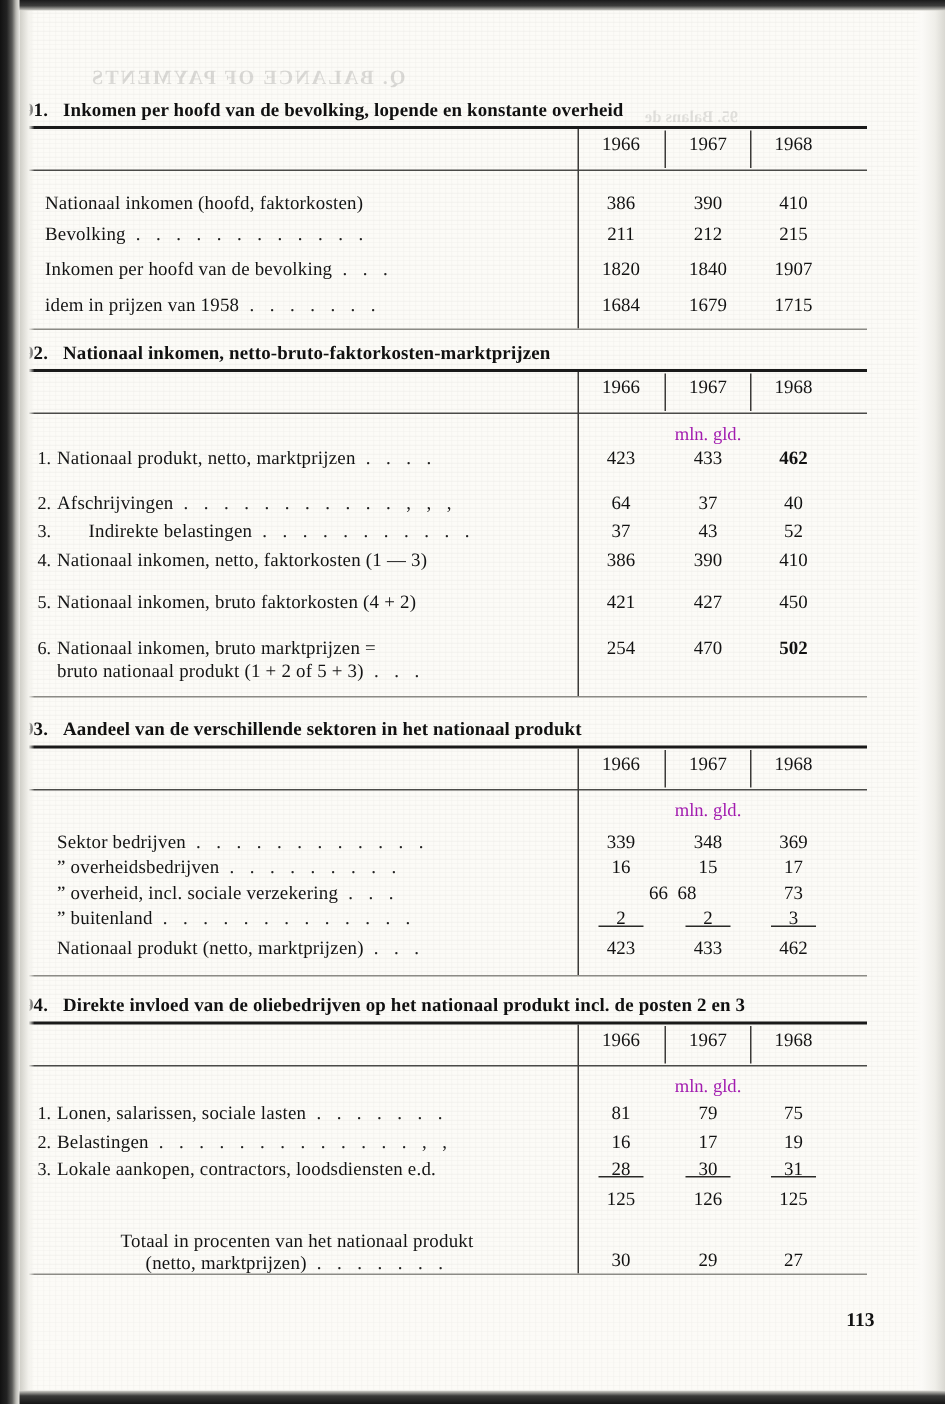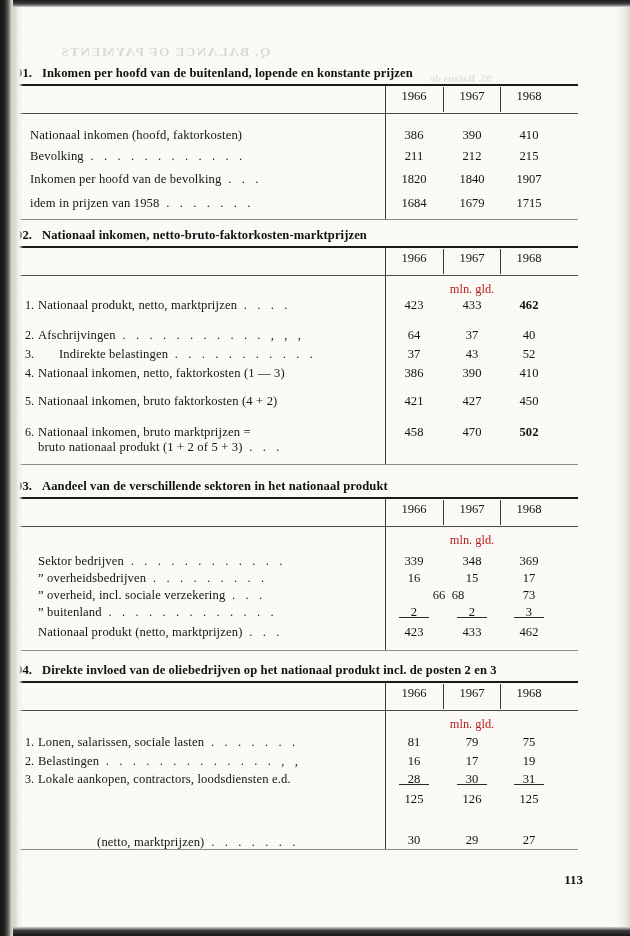--- a/index.html
+++ b/index.html
@@ -91,21 +91,21 @@
   .rule.thin{height:1px;background:#4a4a48;}
   .rule.hair{height:1px;background:#8c8b86;}
 
   .vline{position:absolute;width:1.3px;background:#3c3b39;}
 
   .yr{
     position:absolute;font-size:12.6px;color:#141414;text-align:center;
     font-family:"Liberation Serif",serif;
   }
   .unit{
-    position:absolute;font-size:12.4px;color:#b91c1c;text-align:center;
+    position:absolute;font-size:12.4px;color:#a21caf;text-align:center;
     white-space:nowrap;
   }
   .lbl{
     position:absolute;font-size:12.6px;color:#141414;white-space:nowrap;
     letter-spacing:.15px;
   }
   .rnum{
     position:absolute;font-size:12.1px;color:#151515;
     text-align:right;white-space:nowrap;
   }
@@ -136,21 +136,21 @@
   <div class="edge-right"></div>
 
   <div class="content">
 
     <div class="ghost">Q.  BALANCE OF PAYMENTS</div>
     <div class="ghost2">95. Balans de</div>
 
 
     <div id="tables-root">
         <div class="tbl-block">
-          <div class="tbl-title" style="top: 66px;"><div class="num" style="display: inline-block; min-width: 26px;">91.</div><div style="display: inline;">Inkomen per hoofd van de buitenland, lopende en konstante prijzen</div></div>
+          <div class="tbl-title" style="top: 66px;"><div class="num" style="display: inline-block; min-width: 26px;">91.</div><div style="display: inline;">Inkomen per hoofd van de bevolking, lopende en konstante overheid</div></div>
           <div class="rule thick" style="left: 16px; top: 84px; width: 562px;"></div>
           <div class="yr" style="left: 385px; top: 89px; width: 58px;">1966</div>
           <div class="yr" style="left: 443px; top: 89px; width: 58px;">1967</div>
           <div class="yr" style="left: 500px; top: 89px; width: 58px;">1968</div>
           <div class="rule thin" style="left: 16px; top: 113px; width: 562px;"></div>
           <div class="vline" style="left: 385px; top: 86px; height: 133px;"></div>
           <div class="vline" style="left: 443px; top: 87px; height: 25px;"></div>
           <div class="vline" style="left: 500px; top: 87px; height: 25px;"></div>
           <div class="lbl" style="left: 30px; top: 128px;"><span>Nationaal inkomen (hoofd, faktorkosten)</span></div>
           <div class="val" style="left: 385px; top: 128px; width: 58px;">386</div>
@@ -201,21 +201,21 @@
           <div class="val" style="left: 385px; top: 366px; width: 58px;">386</div>
           <div class="val" style="left: 443px; top: 366px; width: 58px;">390</div>
           <div class="val" style="left: 500px; top: 366px; width: 58px;">410</div>
           <div class="rnum" style="left: 16px; top: 394px; width: 18px;">5.</div>
           <div class="lbl" style="left: 38px; top: 394px;"><span>Nationaal inkomen, bruto faktorkosten  (4 + 2)</span></div>
           <div class="val" style="left: 385px; top: 394px; width: 58px;">421</div>
           <div class="val" style="left: 443px; top: 394px; width: 58px;">427</div>
           <div class="val" style="left: 500px; top: 394px; width: 58px;">450</div>
           <div class="rnum" style="left: 16px; top: 425px; width: 18px;">6.</div>
           <div class="lbl" style="left: 38px; top: 425px;"><span>Nationaal inkomen, bruto marktprijzen =</span><br><span>bruto nationaal produkt (1 + 2 of 5 + 3)</span><span class="dots"> . . .</span></div>
-          <div class="val" style="left: 385px; top: 425px; width: 58px;">458</div>
+          <div class="val" style="left: 385px; top: 425px; width: 58px;">254</div>
           <div class="val" style="left: 443px; top: 425px; width: 58px;">470</div>
           <div class="val b" style="left: 500px; top: 425px; width: 58px;">502</div>
           <div class="rule hair" style="left: 16px; top: 464px; width: 562px;"></div>
         </div>
         <div class="tbl-block">
           <div class="tbl-title" style="top: 479px;"><div class="num" style="display: inline-block; min-width: 26px;">93.</div><div style="display: inline;">Aandeel van de verschillende sektoren in het nationaal produkt</div></div>
           <div class="rule thick" style="left: 16px; top: 497px; width: 562px;"></div>
           <div class="yr" style="left: 385px; top: 502px; width: 58px;">1966</div>
           <div class="yr" style="left: 443px; top: 502px; width: 58px;">1967</div>
           <div class="yr" style="left: 500px; top: 502px; width: 58px;">1968</div>
@@ -274,21 +274,21 @@
           <div class="lbl" style="left: 38px; top: 772px;"><span>Lokale aankopen, contractors, loodsdiensten e.d.</span></div>
           <div class="val" style="left: 385px; top: 772px; width: 58px;">28</div>
           <div class="val" style="left: 443px; top: 772px; width: 58px;">30</div>
           <div class="val" style="left: 500px; top: 772px; width: 58px;">31</div>
           <div class="subtotal-rule" style="left: 399px; top: 784px; width: 30px;"></div>
           <div class="subtotal-rule" style="left: 457px; top: 784px; width: 30px;"></div>
           <div class="subtotal-rule" style="left: 514px; top: 784px; width: 30px;"></div>
           <div class="val" style="left: 385px; top: 792px; width: 58px;">125</div>
           <div class="val" style="left: 443px; top: 792px; width: 58px;">126</div>
           <div class="val" style="left: 500px; top: 792px; width: 58px;">125</div>
-          <div class="lbl" style="left: 48px; top: 820px; text-align: center; width: 300px; white-space: normal; line-height: 1.18;"><br><span>(netto, marktprijzen)</span><span class="dots"> . . . . . . .</span></div>
+          <div class="lbl" style="left: 48px; top: 820px; text-align: center; width: 300px; white-space: normal; line-height: 1.18;"><span>Totaal in procenten van het nationaal produkt</span><br><span>(netto, marktprijzen)</span><span class="dots"> . . . . . . .</span></div>
           <div class="val" style="left: 385px; top: 833px; width: 58px;">30</div>
           <div class="val" style="left: 443px; top: 833px; width: 58px;">29</div>
           <div class="val" style="left: 500px; top: 833px; width: 58px;">27</div>
           <div class="rule hair" style="left: 16px; top: 849px; width: 562px;"></div>
         </div>
       </div>
 
     <div class="pageno">113</div>
   </div>
 </div>

